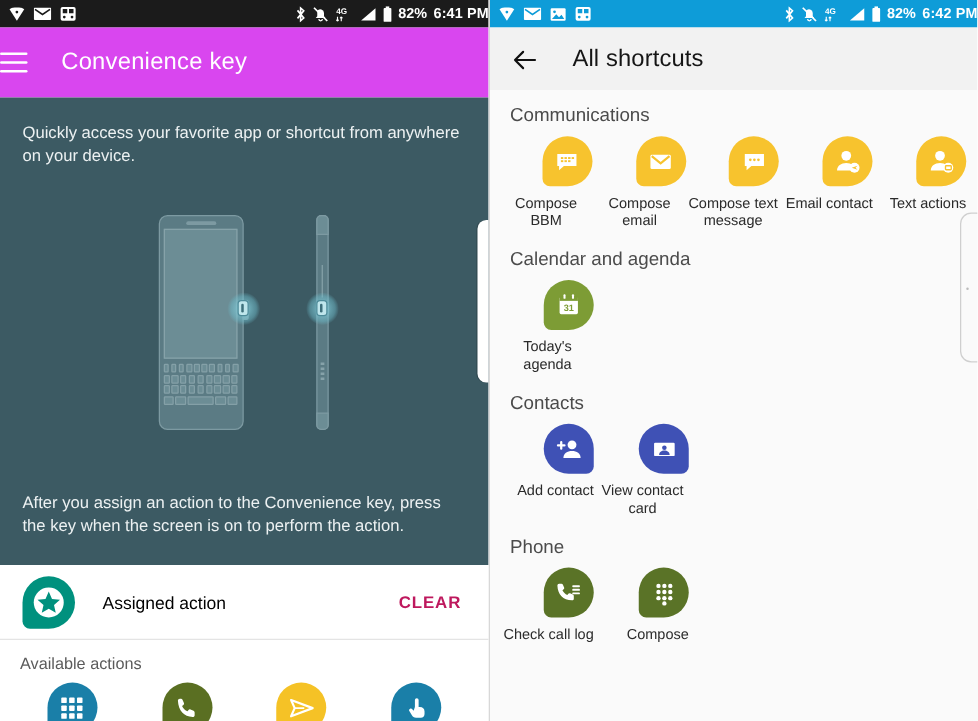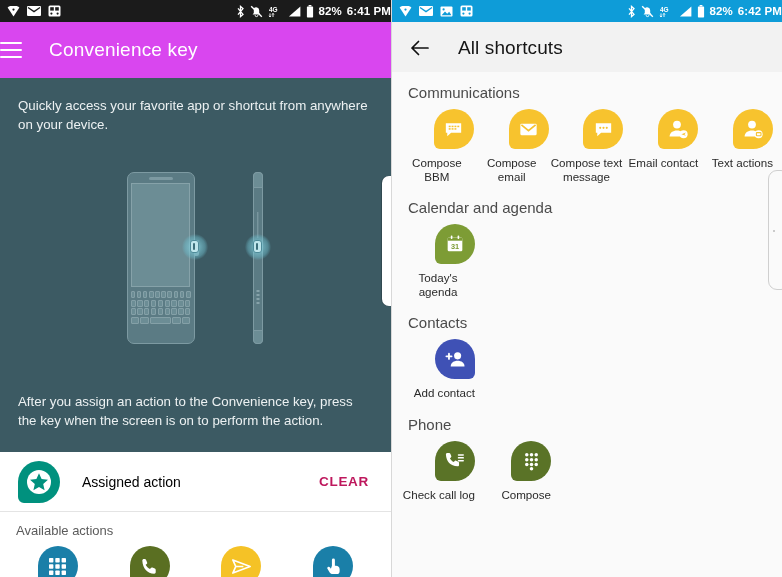--- a/index.html
+++ b/index.html
@@ -630,20 +630,33 @@
               <div class="glyph">
                 <svg width="23" height="23" viewBox="0 0 24 24">
                     <circle cx="14.2" cy="8.2" r="3.7" fill="#fff"></circle>
                     <path d="M7 19.2c0-3.6 3.2-5.8 7.2-5.8s7.2 2.2 7.2 5.8Z" fill="#fff"></path>
                     <path d="M5.2 6v5.4M2.5 8.7h5.4" stroke="#fff" stroke-width="1.9" stroke-linecap="round"></path>
                   </svg>
               </div>
             </div>
             <div class="lbl">Add contact</div>
           </div>
+          <div class="tile">
+            <div class="blob right" style="--c:#3f51b5">
+              <div class="disc"></div>
+              <div class="glyph">
+                <svg width="23" height="23" viewBox="0 0 24 24">
+                    <rect x="3.4" y="6.4" width="17.2" height="11.2" rx="1" fill="#fff"></rect>
+                    <circle cx="12" cy="10.6" r="1.9" fill="#3f51b5"></circle>
+                    <path d="M7.6 16.6c0-2.4 2-3.7 4.4-3.7s4.4 1.3 4.4 3.7Z" fill="#3f51b5"></path>
+                  </svg>
+              </div>
+            </div>
+            <div class="lbl">View contact card</div>
+          </div>
         </div>
       </div>
 
       <div class="group">
         <div class="group-title">Phone</div>
         <div class="tiles">
           <div class="tile">
             <div class="blob" style="--c:#5a7327">
               <div class="disc"></div>
               <div class="glyph">

